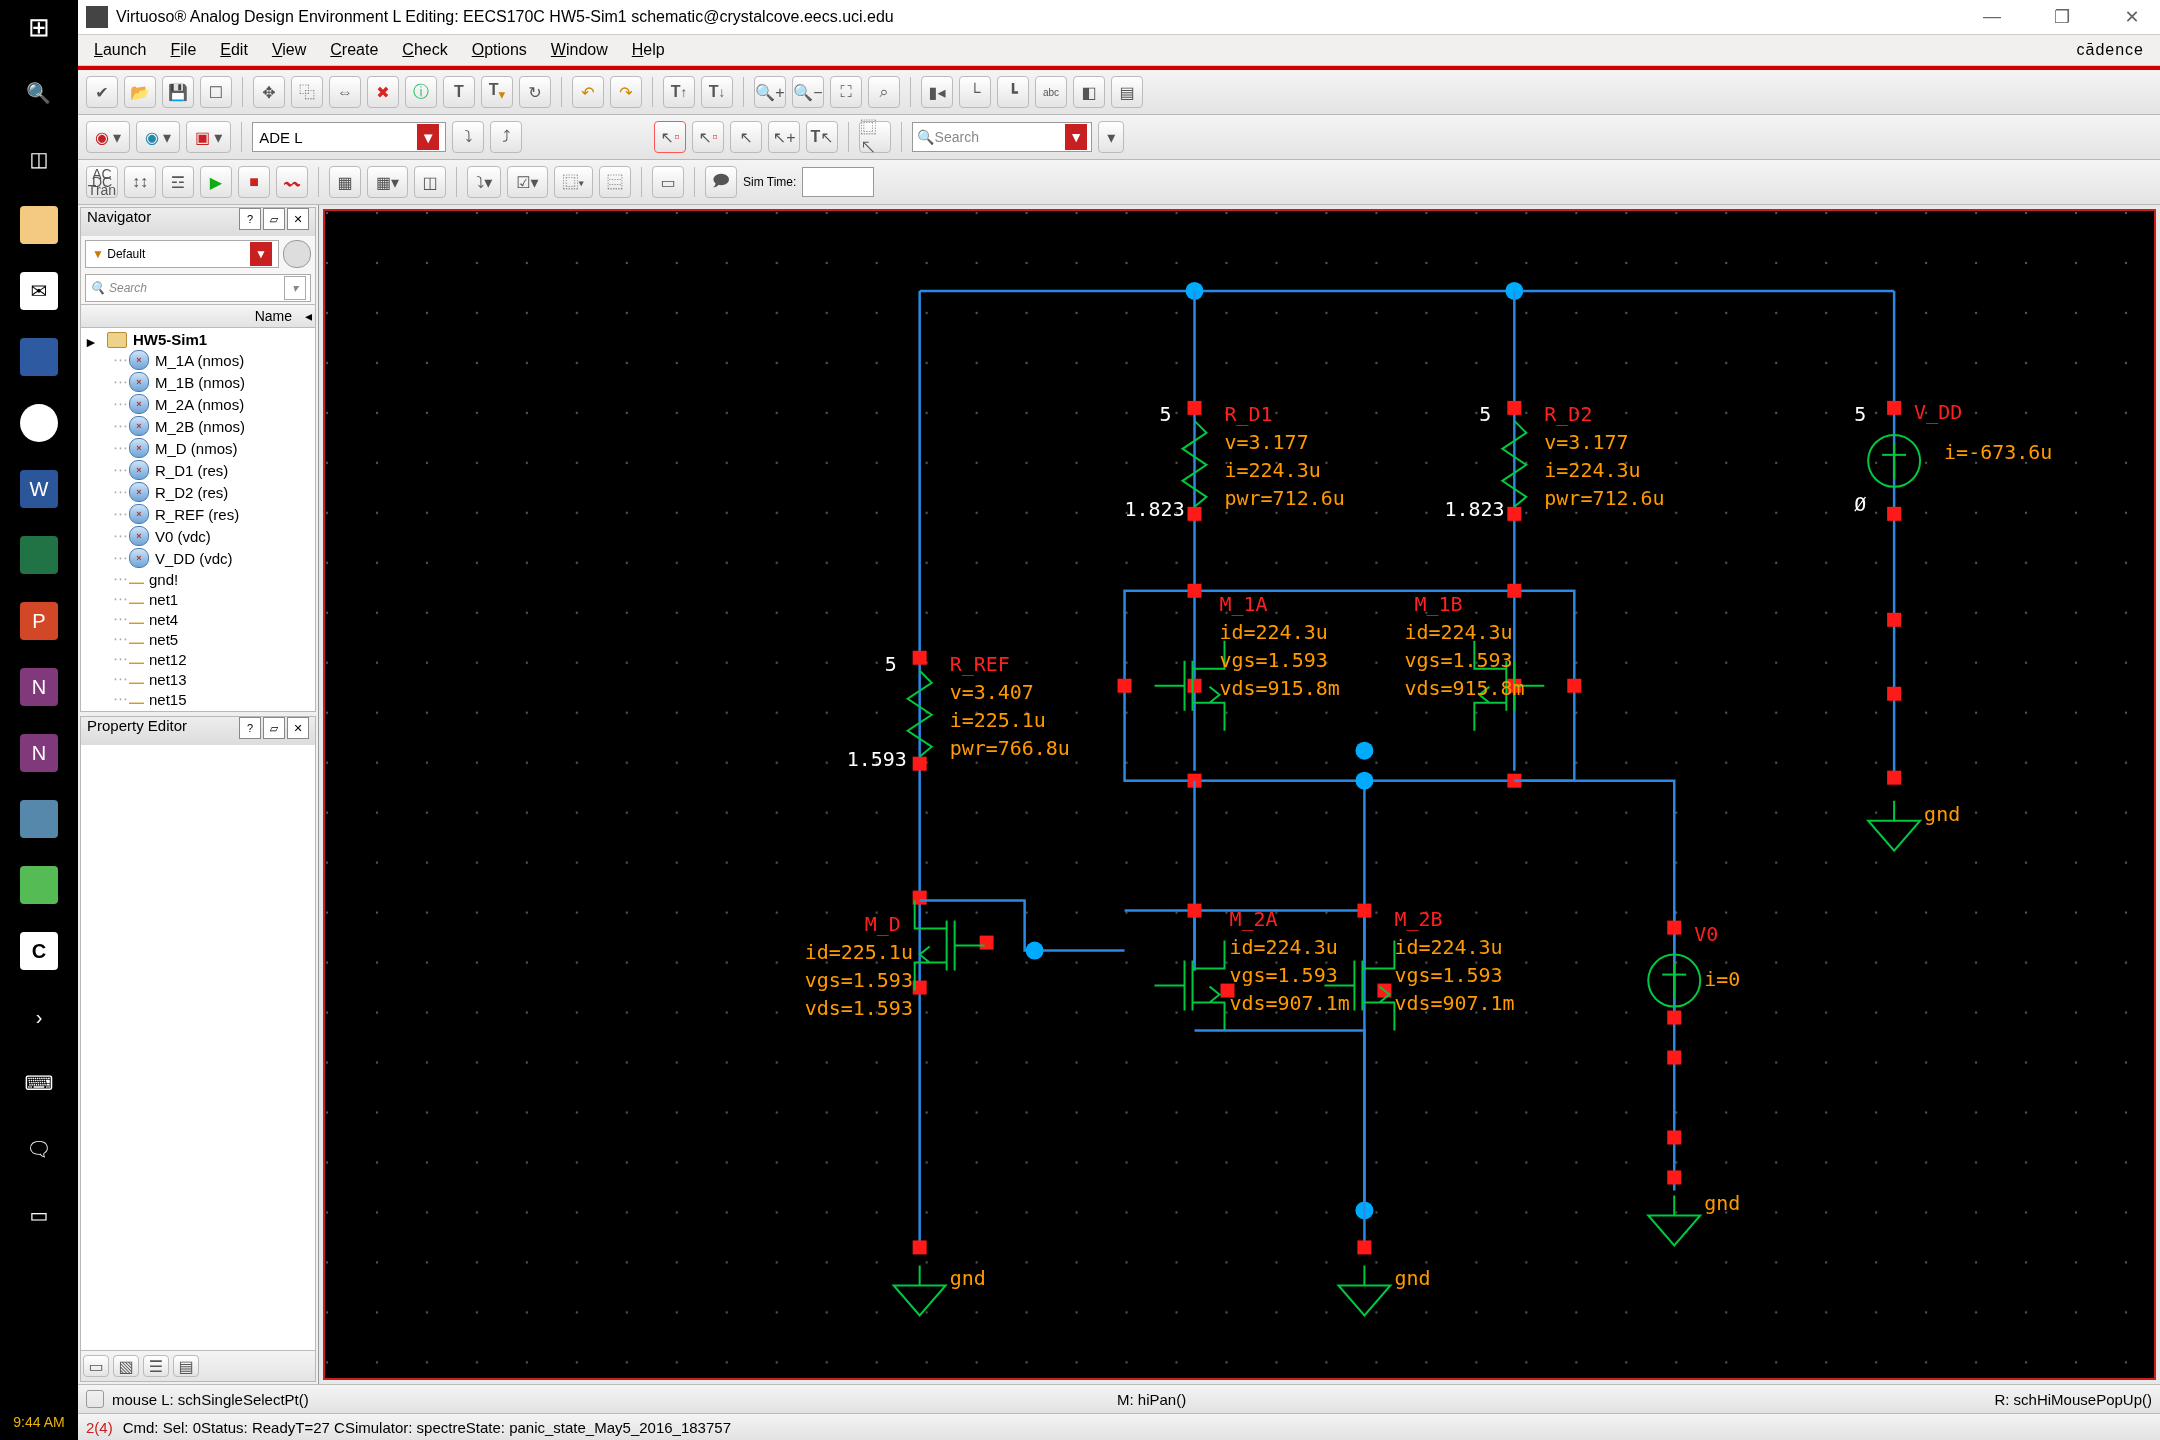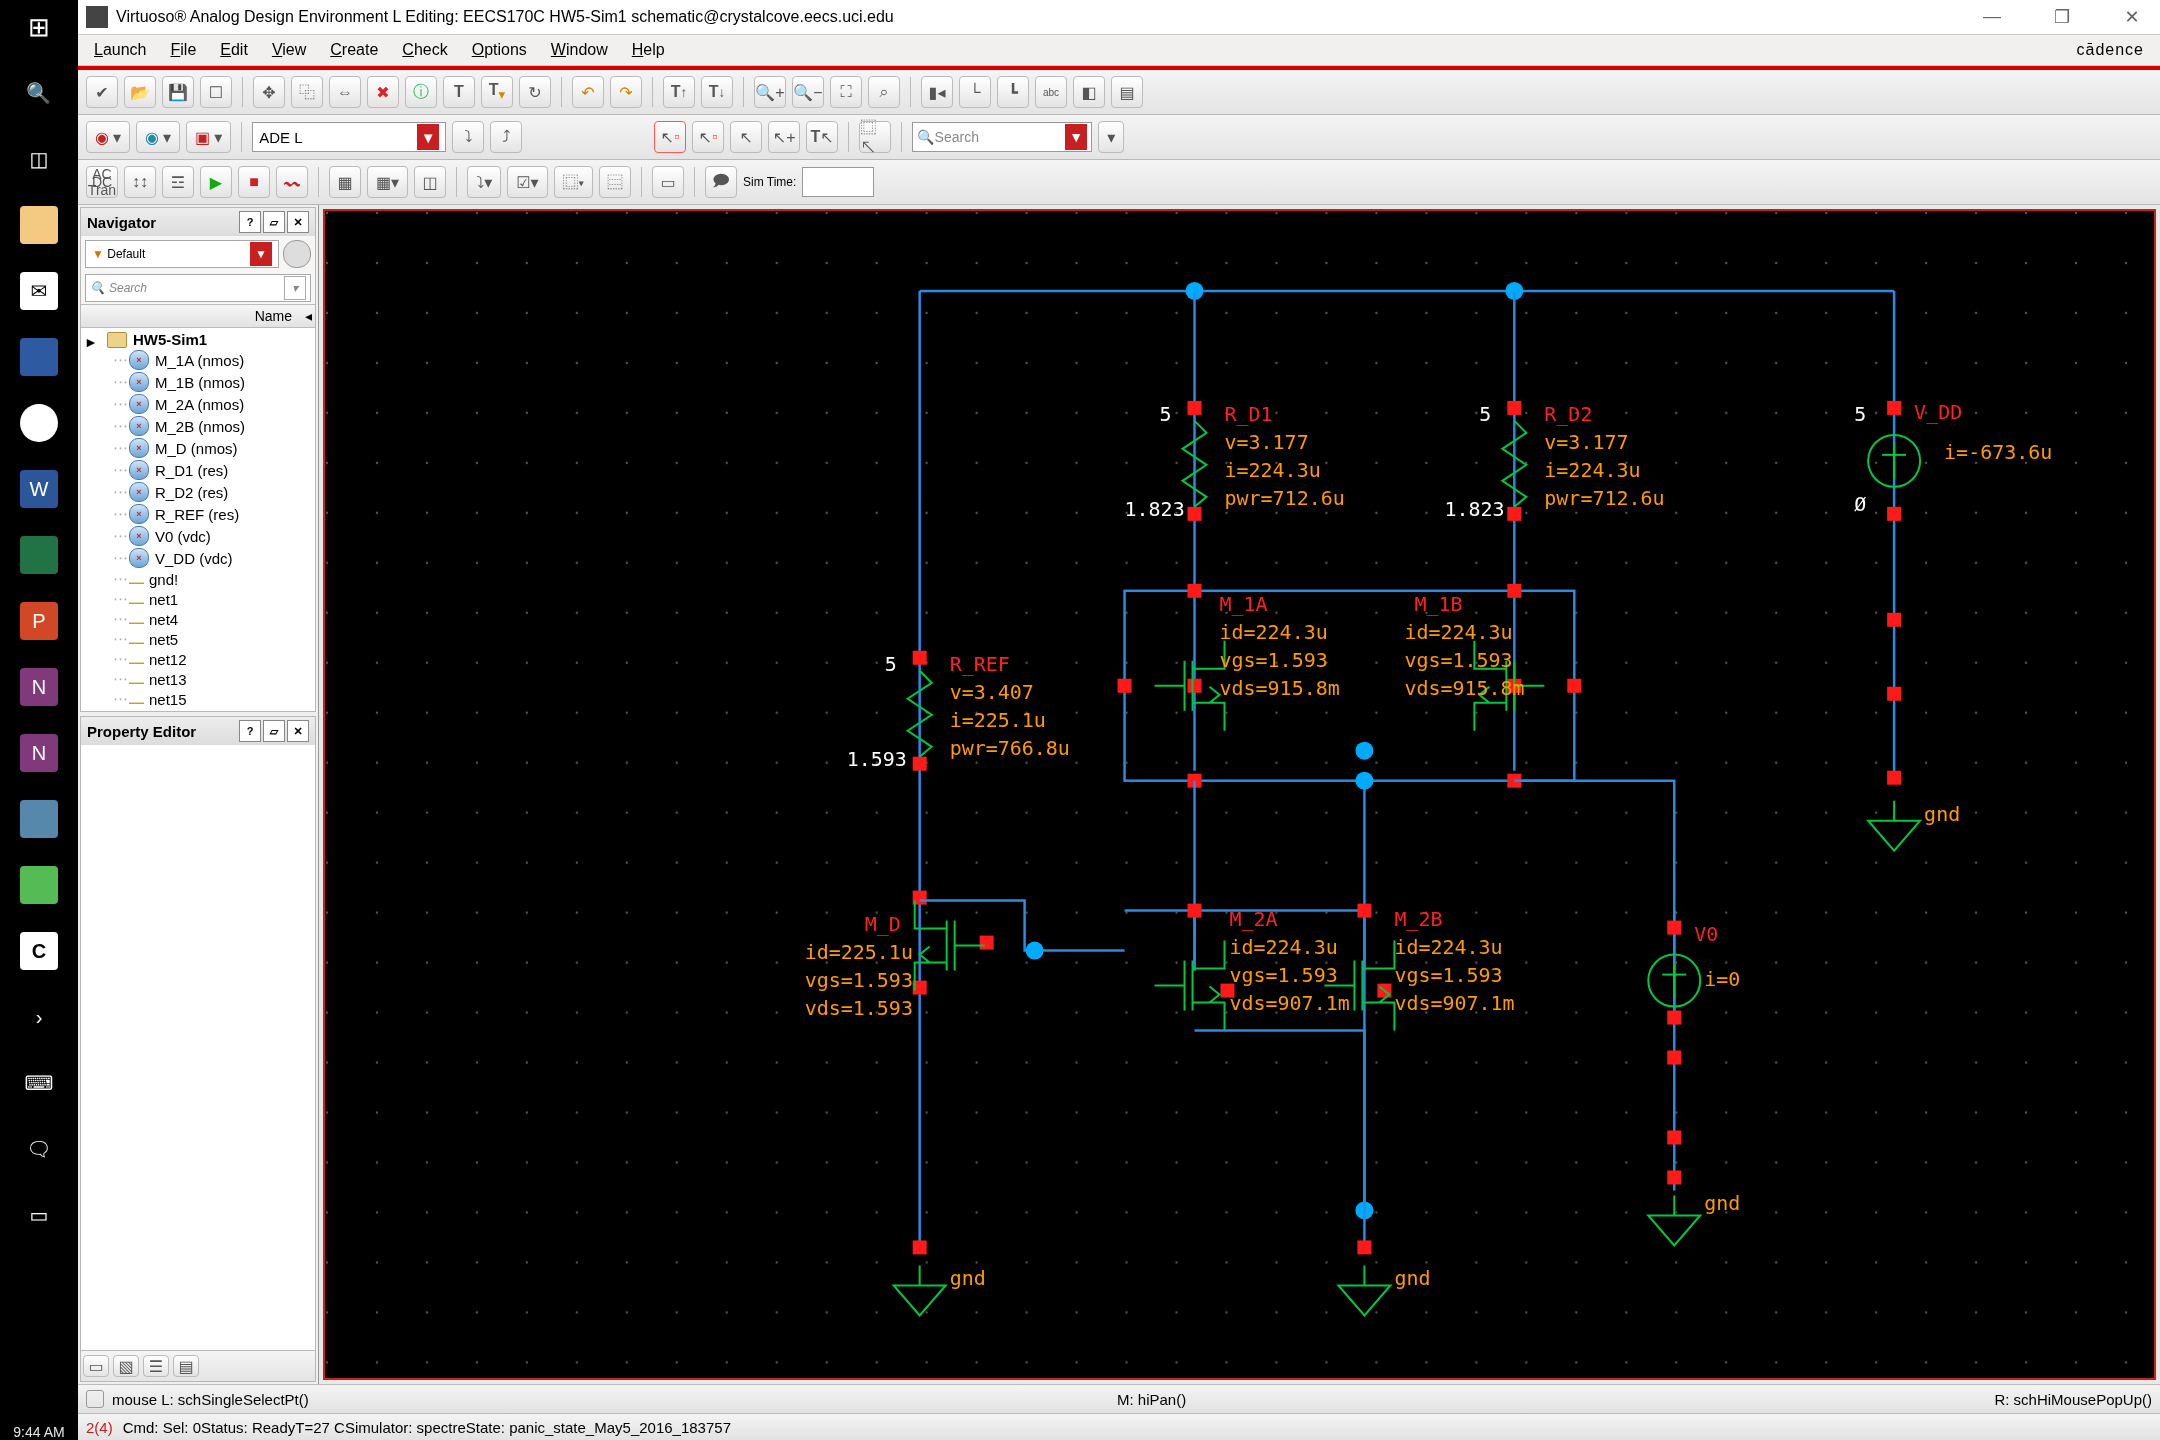--- a/index.html
+++ b/index.html
@@ -1,21 +1,21 @@
 <!DOCTYPE html>
 <html><head>
 <meta charset="utf-8">
 <style>
 html,body{margin:0;padding:0;height:100%;font-family:"Segoe UI",Tahoma,sans-serif;font-size:12px;color:#000;background:#fff;overflow:hidden}
 .screen{position:relative;width:2160px;height:1440px;transform-origin:top left;background:#fff}
 
 
 .taskbar{position:absolute;left:0;top:0;width:78px;height:1440px;background:#000;display:flex;flex-direction:column;align-items:center;gap:28px;padding-top:8px;box-sizing:border-box}
 .tb-icon{width:38px;height:38px;background:#333;border-radius:4px;display:flex;align-items:center;justify-content:center;font-size:20px;color:#fff}
-.clock{color:#e5e5e5;position:absolute;bottom:0;left:0;right:0;text-align:center;font-size:14px}
+.clock{color:#eab308;position:absolute;bottom:10px;left:0;right:0;text-align:center;font-size:14px}
 
 .app{position:absolute;left:78px;top:0;right:0;bottom:0;display:flex;flex-direction:column;background:#e8e8e8}
 
 
 .titlebar{height:34px;background:#fff;display:flex;align-items:center;padding:0 8px;gap:8px;border-bottom:1px solid #ccc}
 .title-icon{width:22px;height:22px;background:#444}
 .ttext{flex:1;font-size:16px}
 .winbtns{display:flex;gap:30px;font-size:18px;color:#666}
 .winbtn{width:40px;text-align:center}
 
@@ -37,21 +37,21 @@
 .drop{background:#fff;border:1px solid #999;height:28px;min-width:150px;display:flex;align-items:center;padding:0 6px;font-size:15px}
 .drop .dbtn{margin-left:auto;width:22px;height:26px;background:#c82020;display:flex;align-items:center;justify-content:center;color:#fff}
 .searchbox{background:#fff;border:1px solid #999;height:28px;display:flex;align-items:center;font-size:14px;color:#888;padding:0 4px}
 .simbox{height:28px;background:#fff;border:1px solid #999;width:70px}
 
 .body{flex:1;display:flex;min-height:0}
 
 
 .navcol{width:240px;display:flex;flex-direction:column;background:#efefef;border-right:1px solid #999}
 .panel{border:1px solid #b8b8b8;margin:2px;background:#f8f6f4;display:flex;flex-direction:column}
-.phead{height:28px;background:linear-gradient(#ededed,#dcdcdc);display:flex;align-items:center;padding:0 6px;font-weight:bold;font-size:15px}
+.phead{height:28px;background:linear-gradient(#ededed,#dcdcdc);display:flex;align-items:flex-start;padding:0 6px;font-weight:normal;font-size:15px}
 .phead .pbtns{margin-left:auto;display:flex;gap:2px}
 .pbtn{width:20px;height:20px;border:1px solid #888;font-size:11px;display:flex;align-items:center;justify-content:center;background:#fff}
 .filter-row{display:flex;gap:4px;padding:4px;align-items:center}
 .ddfield{flex:1;background:#fff;border:1px solid #aaa;height:26px;display:flex;align-items:center;padding:0 6px}
 .ddfield .redbtn{margin-left:auto;width:22px;height:24px;background:#c82020;color:#fff;display:flex;align-items:center;justify-content:center}
 .circbtn{width:26px;height:26px;border-radius:13px;background:#ddd;border:1px solid #999}
 .navsearch{margin:2px 4px;background:#fff;border:1px solid #aaa;height:26px;display:flex;align-items:center;color:#888;font-style:italic;padding:0 4px;gap:4px}
 .colhdr{background:linear-gradient(#f6f6f6,#e2e2e2);border-top:1px solid #bbb;border-bottom:1px solid #bbb;text-align:right;font-size:14px;padding:3px;display:flex}
 .colhdr span{flex:1}
 .tree{flex:1;background:#fff;overflow:auto;font-size:15px;padding:2px}

